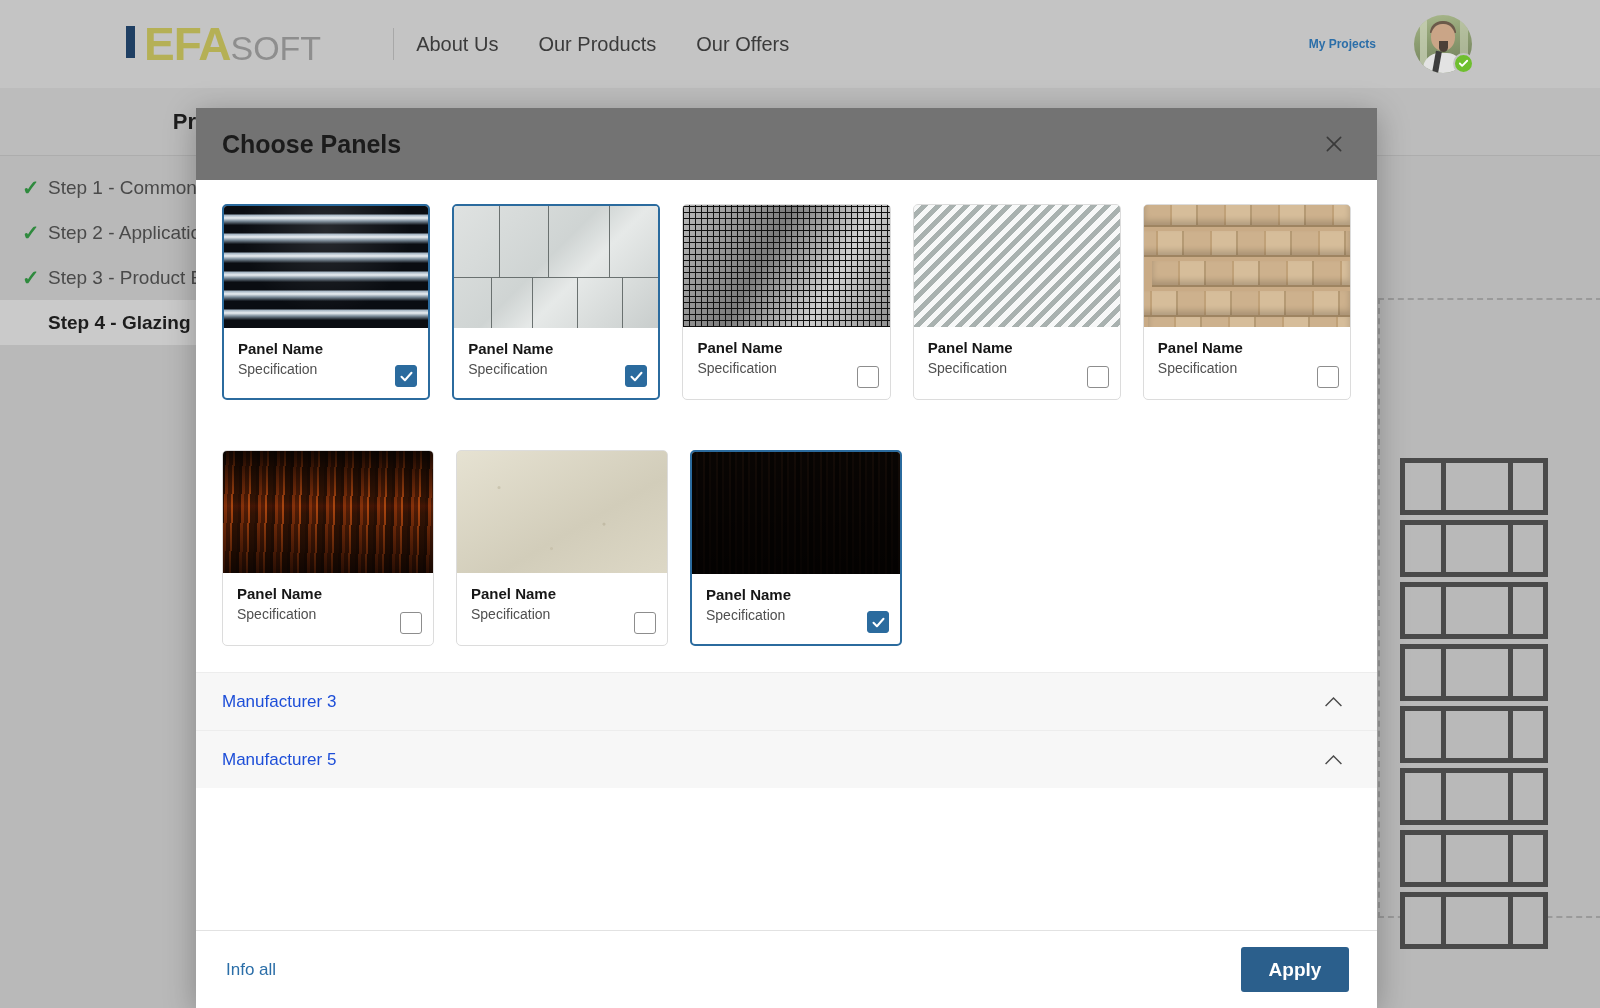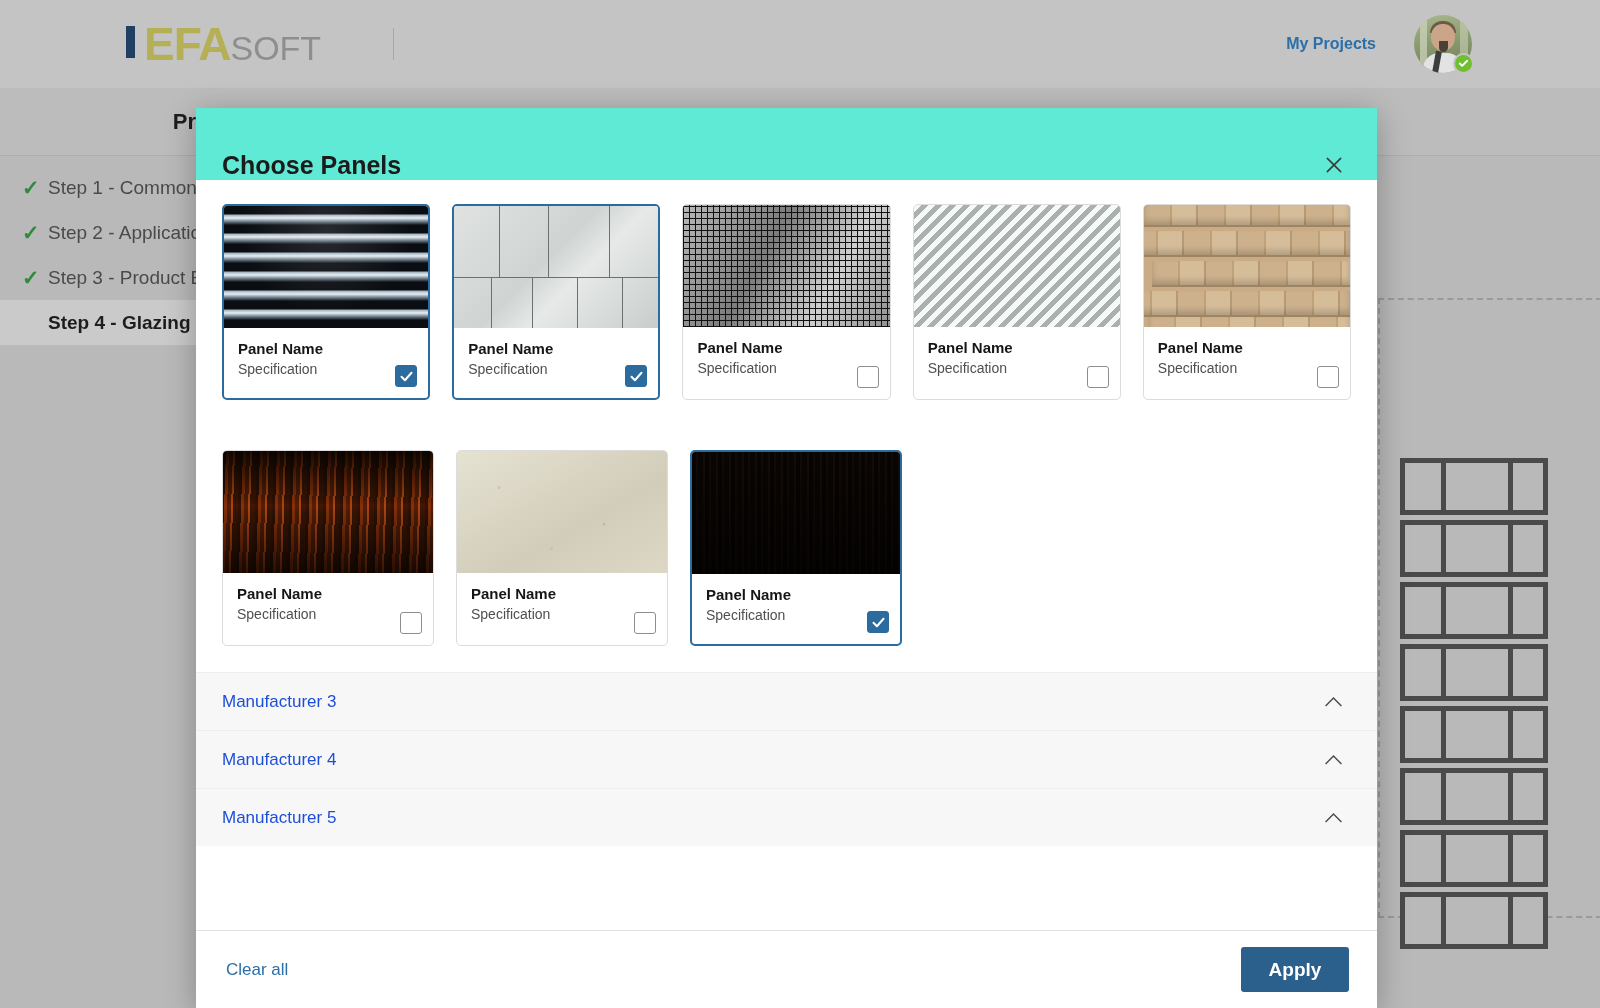--- a/index.html
+++ b/index.html
@@ -20,21 +20,21 @@
   }
   .logo-wrap { display: flex; align-items: baseline; margin-left: 126px; }
   .logo-bar { width: 9px; height: 32px; background: #1f3f63; align-self: center;
               margin-right: 9px; margin-top: -4px; }
   .logo-efa { font-size: 46px; font-weight: 700; color: #b5b055; letter-spacing: -1px; line-height: 1; }
   .logo-soft { font-size: 34px; font-weight: 400; color: #8e8e8e; letter-spacing: 0px; line-height: 1; }
   .nav-divider { width: 1px; height: 32px; background: #a8a8a8; margin: 0 22px 0 72px; }
   .nav { display: flex; align-items: center; gap: 40px; }
   .nav a { font-size: 20px; color: #3b3b3b; text-decoration: none; }
   .header-right { margin-left: auto; display: flex; align-items: center; gap: 38px; margin-right: 128px; }
-  .my-projects { font-size: 16px; color: #2b6ea8; font-weight: 600; }
+  .my-projects { font-size: 12px; color: #2b6ea8; font-weight: 600; }
   .avatar-wrap { position: relative; width: 58px; height: 58px; }
   .avatar {
     width: 58px; height: 58px; border-radius: 50%; overflow: hidden; position: relative;
     background: linear-gradient(170deg,#a9b88c 0%, #8d9e72 40%, #6d7a58 100%);
   }
   .avatar .tree1 { position:absolute; left:6px; top:0; width:7px; height:58px; background:#cfd6be; opacity:.7;}
   .avatar .tree2 { position:absolute; left:46px; top:0; width:8px; height:58px; background:#cfd6be; opacity:.55;}
   .avatar .face { position:absolute; left:17px; top:9px; width:24px; height:27px; border-radius:46% 46% 50% 50%; background:#caa587;}
   .avatar .hair { position:absolute; left:16px; top:6px; width:26px; height:12px; border-radius:13px 13px 0 0; background:#6b5a4a;}
   .avatar .beard { position:absolute; left:25px; top:26px; width:9px; height:11px; border-radius:0 0 5px 5px; background:#4c4038;}
@@ -72,22 +72,22 @@
   .f-row::after  { content:""; position:absolute; right:30px; top:0; bottom:0; width:5px; background:#4a4a4a; }
 
   
   .overlay { position: absolute; inset: 0; background: rgba(0,0,0,0.0); }
   .modal {
     position: absolute; left: 196px; top: 108px; width: 1181px; height: 900px;
     background: #ffffff; box-shadow: 0 6px 30px rgba(0,0,0,.28);
     display: flex; flex-direction: column; overflow: hidden;
   }
   .modal-head {
-    height: 72px; flex: none; display: flex; align-items: flex-end;
-    padding: 0 28px 0 26px; background: #5eead4;
+    height: 72px; flex: none; display: flex; align-items: center;
+    padding: 0 28px 0 26px; background: #737373;
   }
   .modal-title { font-size: 25px; font-weight: 700; color: #1b1b1b; }
   .search-box {
     position: relative; width: 322px; height: 37px; margin-left: 104px;
     border: 1px solid #b6b6b6; border-radius: 5px; display: flex; align-items: center;
     background: #fff;
   }
   .search-box .mag { margin: 0 12px 0 15px; width: 17px; height: 17px; flex: none; }
   .search-input {
     border: none; outline: none; background: transparent;
@@ -188,20 +188,25 @@
 
 <div id="root">
 
   <div class="app-header">
     <div class="logo-wrap">
       <div class="logo-bar"></div>
       <span class="logo-efa">EFA</span>
       <span class="logo-soft">SOFT</span>
     </div>
     <div class="nav-divider"></div>
+    <nav class="nav">
+      <a href="#">About Us</a>
+      <a href="#">Our Products</a>
+      <a href="#">Our Offers</a>
+    </nav>
     <div class="header-right">
       <span class="my-projects">My Projects</span>
       <div class="avatar-wrap">
         <div class="avatar">
           <div class="tree1"></div>
             <div class="tree2"></div>
           <div class="body"></div>
             <div class="strap"></div>
           <div class="hair"></div>
             <div class="face"></div>
@@ -363,31 +368,25 @@
         </div>
       </div>
 
       <div class="group-head plain">
         <span class="group-title light">Manufacturer 3</span>
         <svg class="chev" viewBox="0 0 24 14">
           <polyline points="2,12 12,2 22,12" fill="none" stroke="#4a4a4a" stroke-width="1.8"></polyline>
         </svg>
       </div>
       <div class="group-head plain">
-        <span class="group-title light">Manufacturer 4</span>
-        <svg class="chev" viewBox="0 0 24 14">
-          <polyline points="2,12 12,2 22,12" fill="none" stroke="#4a4a4a" stroke-width="1.8"></polyline>
-        </svg>
-      </div>
-      <div class="group-head plain">
         <span class="group-title light">Manufacturer 5</span>
         <svg class="chev" viewBox="0 0 24 14">
           <polyline points="2,12 12,2 22,12" fill="none" stroke="#4a4a4a" stroke-width="1.8"></polyline>
         </svg>
       </div>
     </div>
 
     <div class="modal-foot">
-      <span class="clear-all">Clear all</span>
+      <span class="clear-all">Info all</span>
       <button class="apply-btn">Apply</button>
     </div>
   </div>
 </div>
 
 </body></html>

